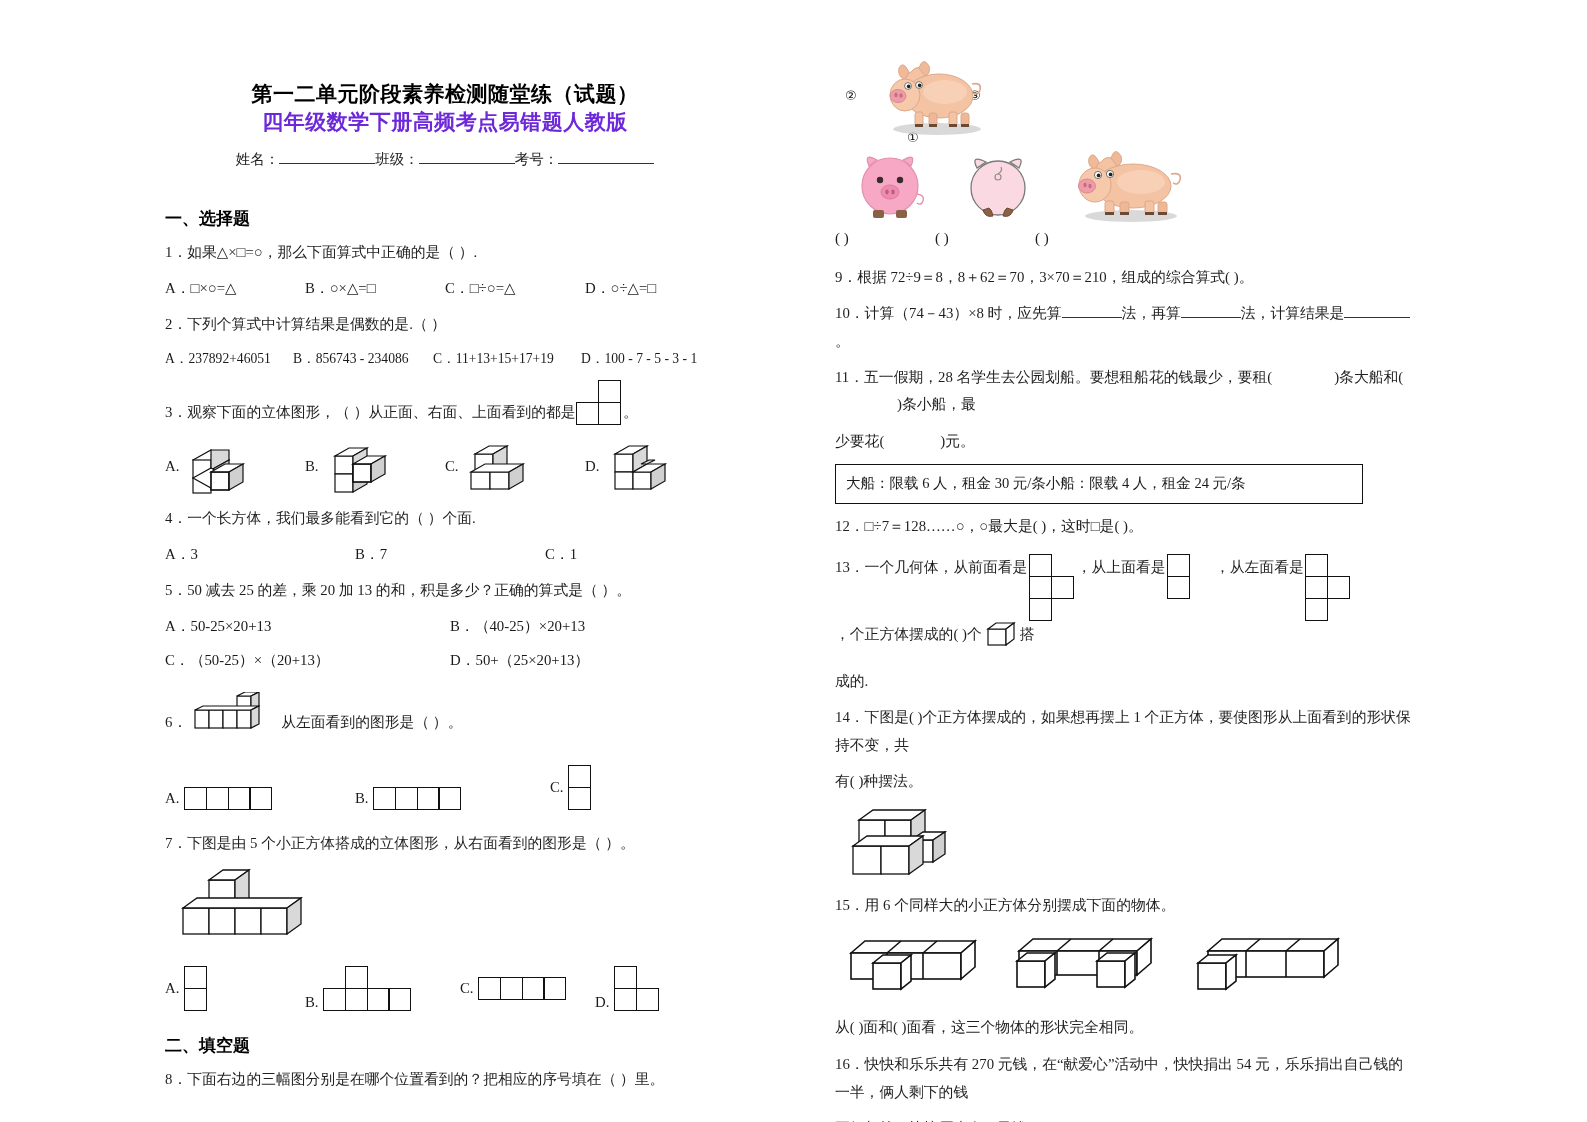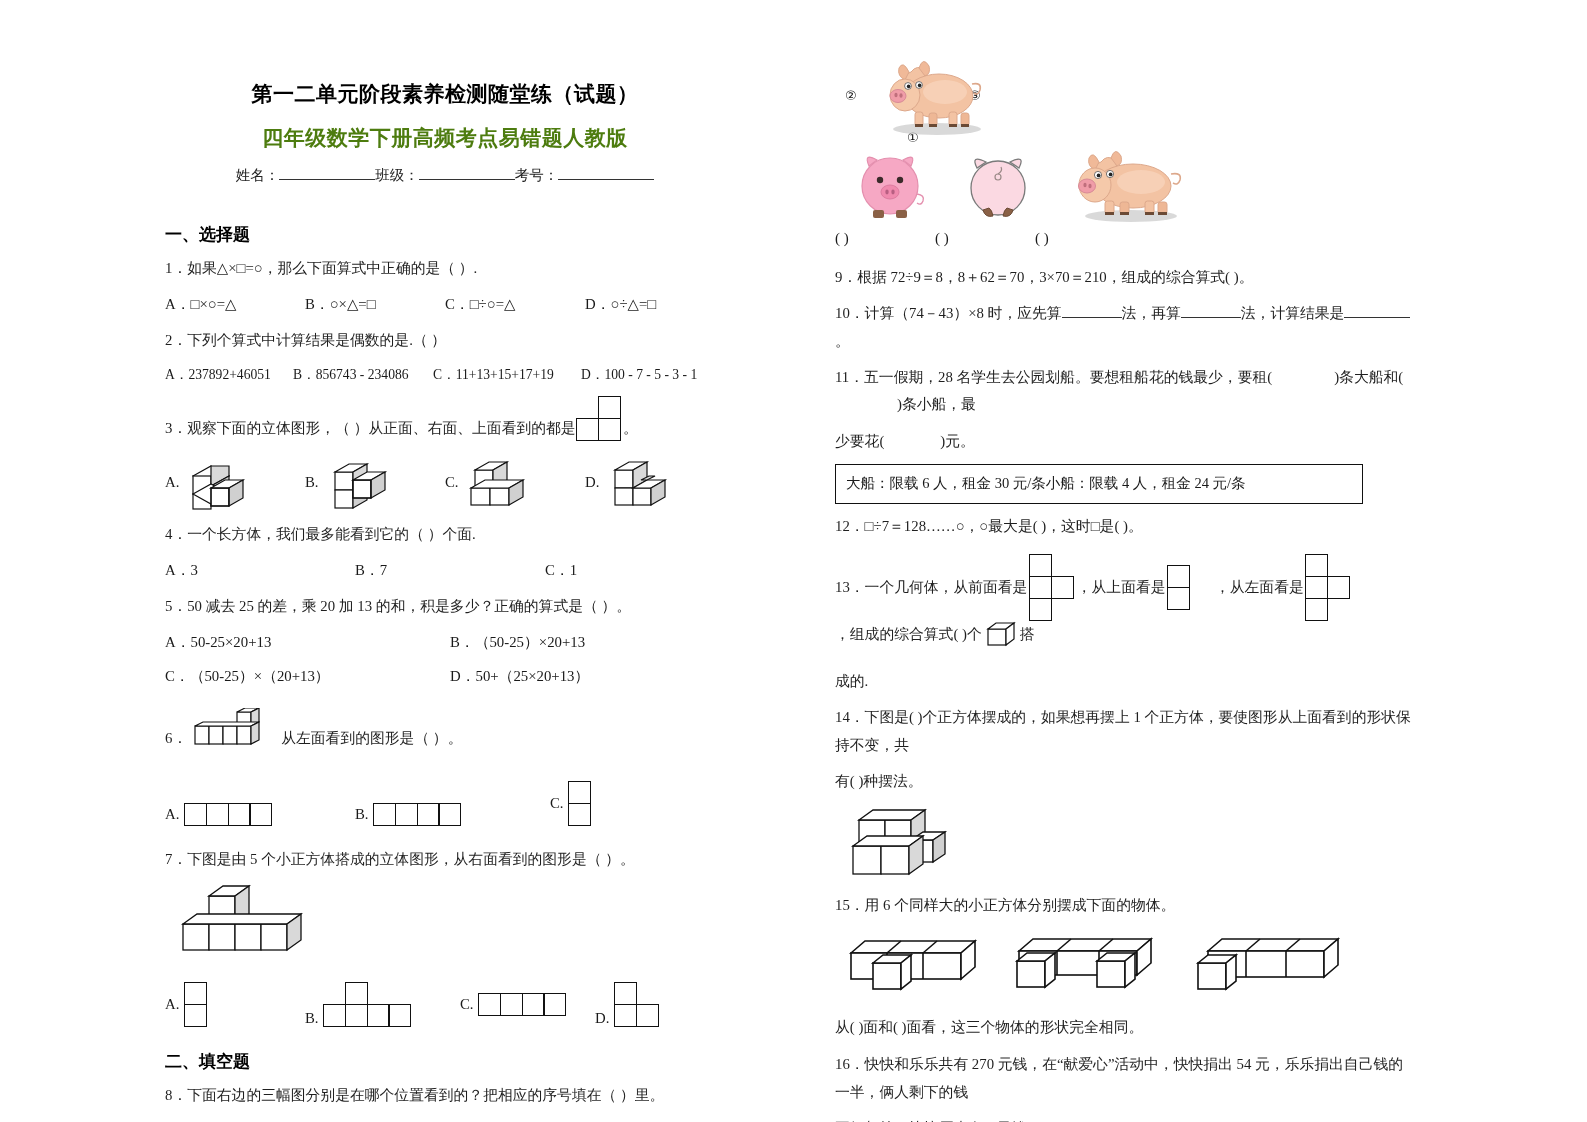--- a/index.html
+++ b/index.html
@@ -21,21 +21,21 @@
 
   
   .title1 {
     font-family:"DejaVu Sans","Liberation Sans",sans-serif;
     font-weight:bold; font-size:21px; text-align:center;
     letter-spacing:.5px; margin-top:80px; color:#000;
   }
   .title2 {
     font-family:"DejaVu Sans","Liberation Sans",sans-serif;
     font-weight:bold; font-size:21px; text-align:center;
-    letter-spacing:.5px; margin-top:16px; color:#4d7c0f;
+    letter-spacing:.5px; color:#6d28d9;
   }
   .idline {
     text-align:center; font-size:14.5px; margin-top:14px; color:#222;
     font-family:"Liberation Serif",serif;
   }
   .idline .blank { display:inline-block; width:96px; border-bottom:1px solid #333; }
 
   
   .sect {
     font-family:"DejaVu Sans","Liberation Sans",sans-serif;
@@ -195,21 +195,21 @@
     <div class="q">4．一个长方体，我们最多能看到它的（    ）个面.</div>
     <div class="opts">
       <span style="width:190px">A．3</span>
       <span style="width:190px">B．7</span>
       <span>C．1</span>
     </div>
 
     <div class="q">5．50 减去 25 的差，乘 20 加 13 的和，积是多少？正确的算式是（ ）。</div>
     <div class="opts">
       <span style="width:285px">A．50-25×20+13</span>
-      <span>B．（50-25）×20+13</span>
+      <span>B．（40-25）×20+13</span>
     </div>
     <div class="opts">
       <span style="width:285px">C．（50-25）×（20+13）</span>
       <span>D．50+（25×20+13）</span>
     </div>
 
     <div class="q" style="display:flex;align-items:flex-end;margin-top:18px">
       <span style="margin-right:2px">6．</span>
       <svg class="art" width="92" height="46" viewBox="0 0 92 46" style="margin-bottom:-2px">
         <g fill="#fff" stroke="#111" stroke-width="1.2">
@@ -436,21 +436,21 @@
     <div class="q">
       <span>11．五一假期，28 名学生去公园划船。要想租船花的钱最少，要租(</span><span style="display:inline-block;width:62px"></span><span>)条大船和(</span><span style="display:inline-block;width:62px"></span><span>)条小船，最</span>
     </div>
     <div class="q">
       <span>少要花(</span><span style="display:inline-block;width:56px"></span><span>)元。</span>
     </div>
     <div class="boatbox">大船：限载 6 人，租金 30 元/条小船：限载 4 人，租金 24 元/条</div>
 
     <div class="q">12．□÷7＝128……○，○最大是(            )，这时□是(            )。</div>
 
-    <div class="q" style="display:flex;align-items:center;flex-wrap:wrap;margin-top:14px">
+    <div class="q" style="display:flex;flex-wrap:wrap;margin-top:14px">
       <span>13．一个几何体，从前面看是</span>
       <span class="sq-wrap" style="margin:0 3px">
         <span class="sqrow">
             <span class="sq"></span>
             <span class="sq off"></span>
           </span>
         <span class="sqrow">
             <span class="sq"></span>
             <span class="sq"></span>
           </span>
@@ -478,21 +478,21 @@
           </span>
         <span class="sqrow">
             <span class="sq"></span>
             <span class="sq"></span>
           </span>
         <span class="sqrow">
             <span class="sq"></span>
             <span class="sq off"></span>
           </span>
       </span>
-      <span>，组成的综合算式(      )个</span>
+      <span>，个正方体摆成的(      )个</span>
       <svg class="art" width="34" height="26" viewBox="0 0 34 26" style="margin:0 2px">
         <g fill="#fff" stroke="#111" stroke-width="1.2">
           <rect x="4" y="8" width="18" height="16"></rect>
           <polygon points="4,8 12,2 30,2 22,8"></polygon>
           <polygon points="22,8 30,2 30,18 22,24"></polygon>
         </g>
       </svg>
       <span>搭</span>
     </div>
     <div class="q" style="margin-top:20px">成的.</div>

